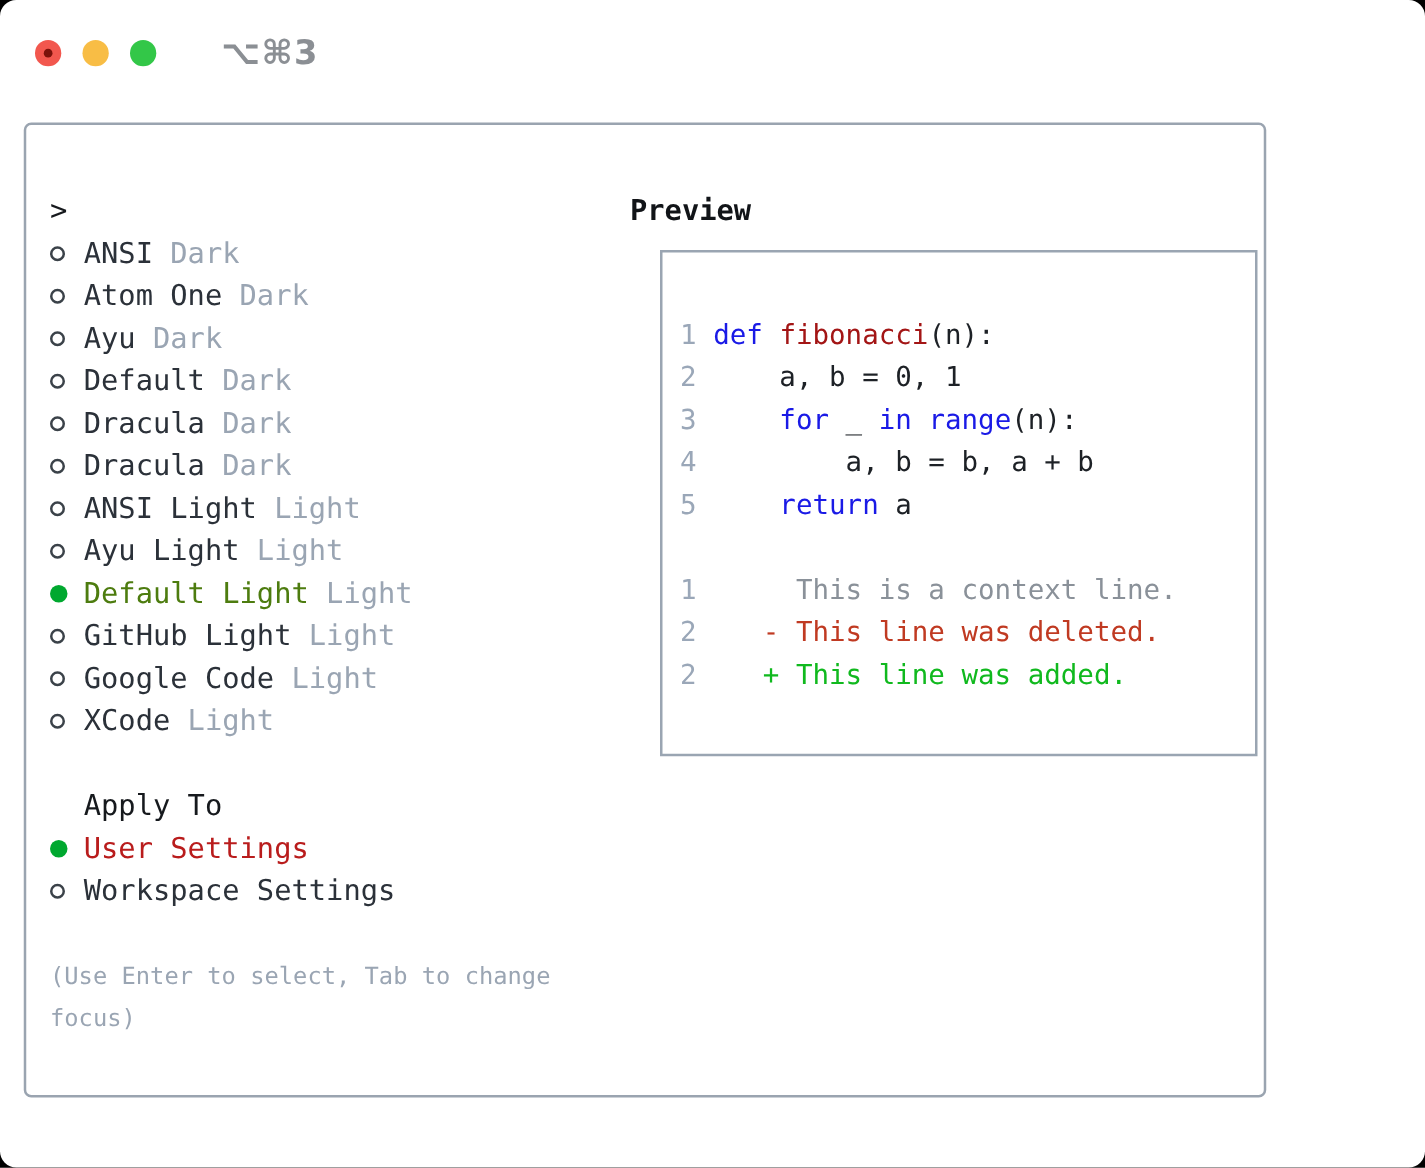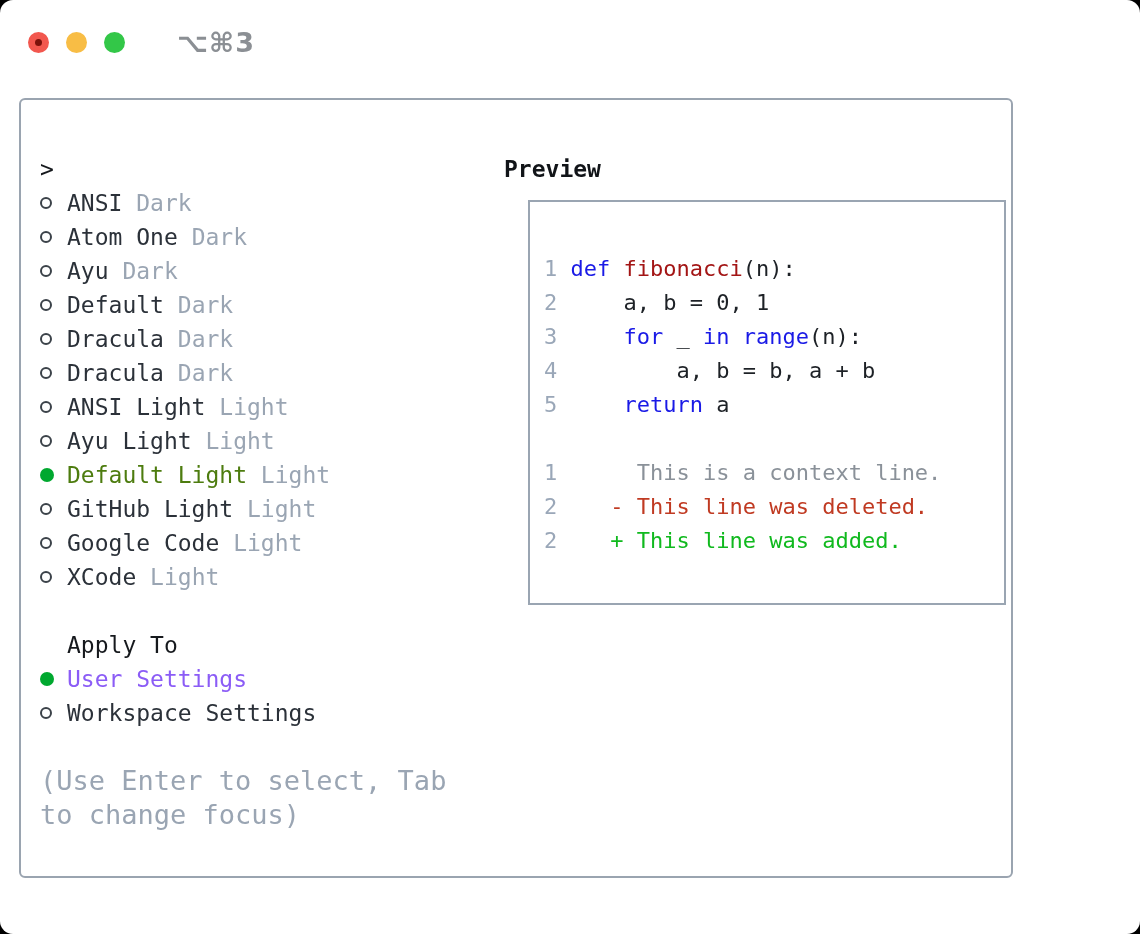--- a/index.html
+++ b/index.html
@@ -32,22 +32,22 @@
   .row { height:34px; line-height:34px; font-size:23px; white-space:pre; display:flex; align-items:center; }
   .marker { display:inline-flex; width:27px; height:34px; align-items:center; flex:none; }
   .ring { width:12px; height:12px; border:2px solid #3b4249; border-radius:50%; }
   .dotsel { width:14px; height:14px; border-radius:50%; background:#00a82f; }
   .cursor { display:inline-block; width:27px; color:#16191d; }
   .hdr { font-weight:bold; color:#111418; }
   .tname { color:#2b3139; }
   .selname { color:#4d7c0f; }
   .variant { color:#9aa5b3; }
   .subhdr { color:#16191d; }
-  .seltext { color:#8b5cf6;text-align:right; }
-  .hint { margin-top:34px; color:#9aa5b3; font-size:27px; line-height:34px; width:440px; }
+  .seltext { color:#b91c1c;text-align:right; }
+  .hint { margin-top:34px; color:#9aa5b3; font-size:19px; line-height:34px; width:440px; }
   
   .preview-title { height:34px; line-height:34px; font-size:23px; font-weight:bold; color:#111418; }
   .preview-box {
     margin-top:14px; margin-left:24px; width:478px; height:405px;
     border:2px solid #9aa5b2; padding:50px 8px 0 14px; background:#fff;
   }
   .pline { height:34px; line-height:34px; font-size:22px; white-space:pre; }
   .ln  { color:#9aa7b8; }
   .pl  { color:#1d2126; }
   .kw  { color:#1a1ae6; }

